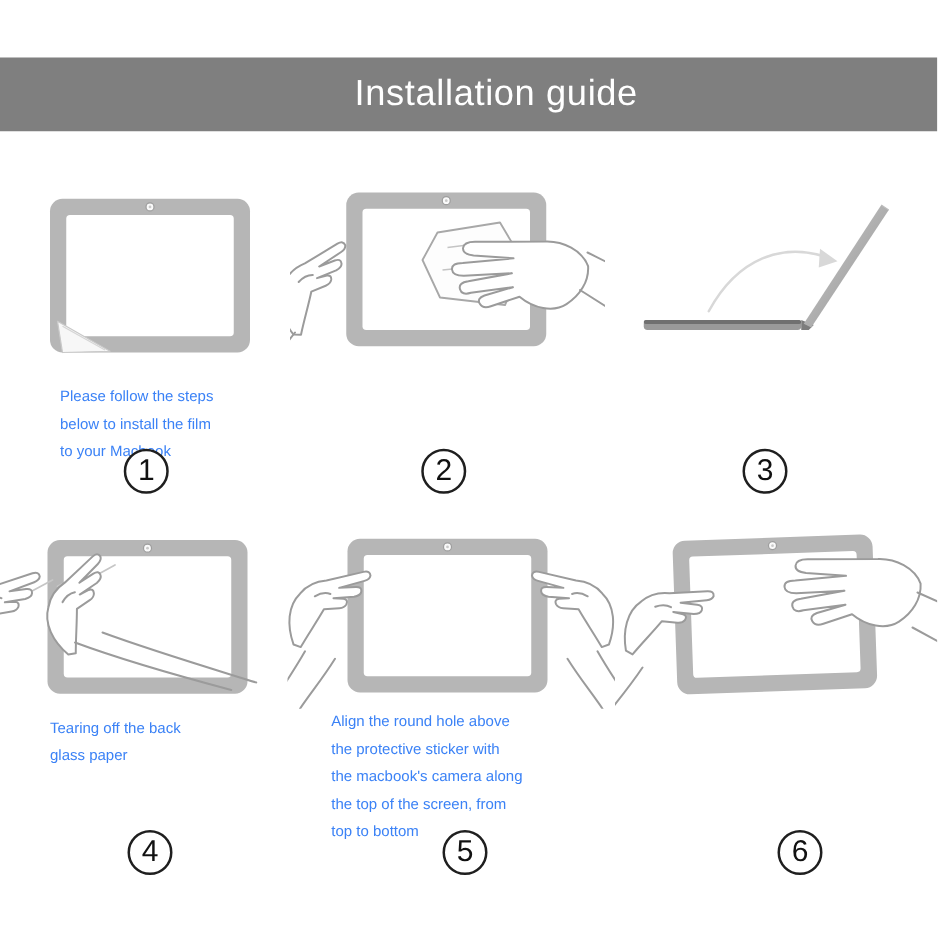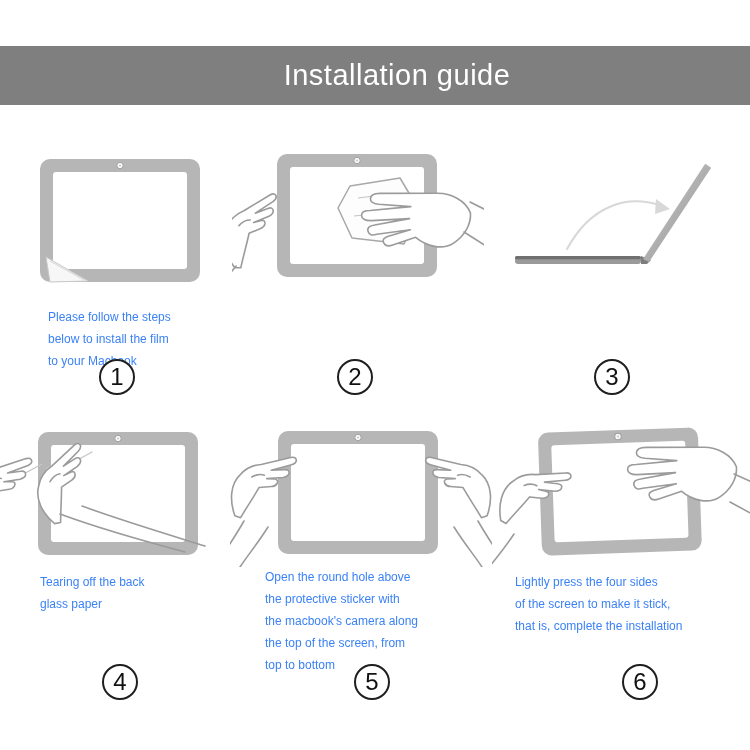--- a/index.html
+++ b/index.html
@@ -168,28 +168,25 @@
       <use href="#hand-flat-sym" transform="translate(118,16) rotate(6 60 30)"></use>
       <path d="M242,52 L260,60 M238,80 L260,92" stroke="#9b9b9b" stroke-width="1.6" fill="none" stroke-linecap="round"></path>
     </g>
   </svg>
 
   <p class="caption cap1">Please follow the steps
 below to install the film
 to your Macbook</p>
   <p class="caption cap4">Tearing off the back
 glass paper</p>
-  <p class="caption cap5">Open the round hole above
+  <p class="caption cap5">Align the round hole above
 the protective sticker with
 the macbook's camera along
 the top of the screen, from
 top to bottom</p>
-  <p class="caption cap6">Lightly press the four sides
-of the screen to make it stick,
-that is, complete the installation</p>
 
   <div class="badge b1">
       <span>1</span>
     </div>
   <div class="badge b2">
       <span>2</span>
     </div>
   <div class="badge b3">
       <span>3</span>
     </div>

